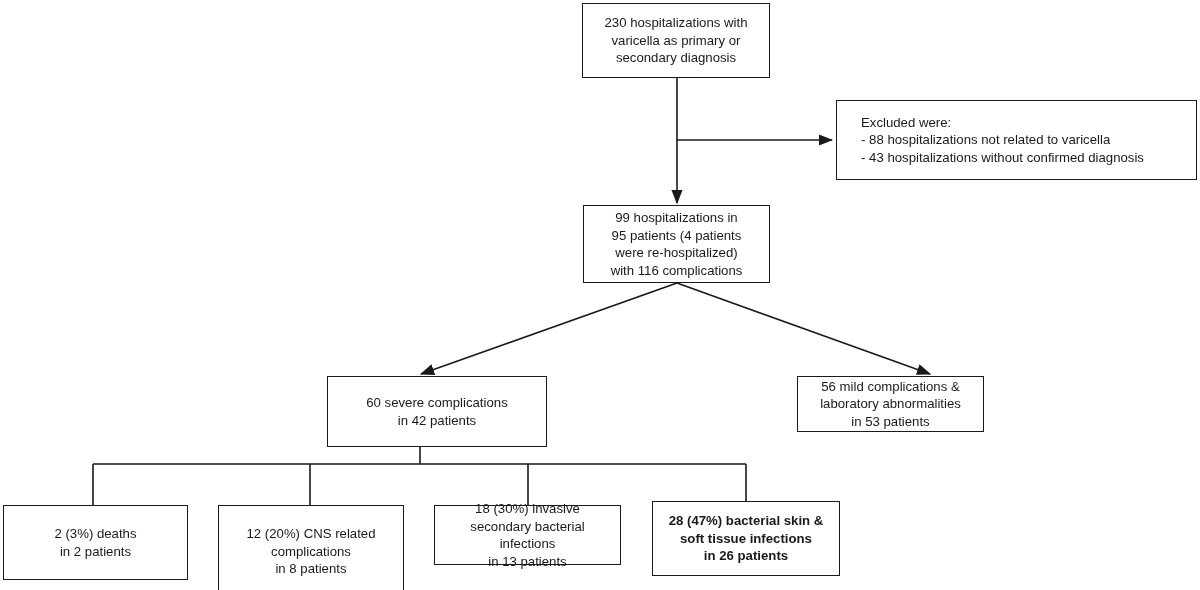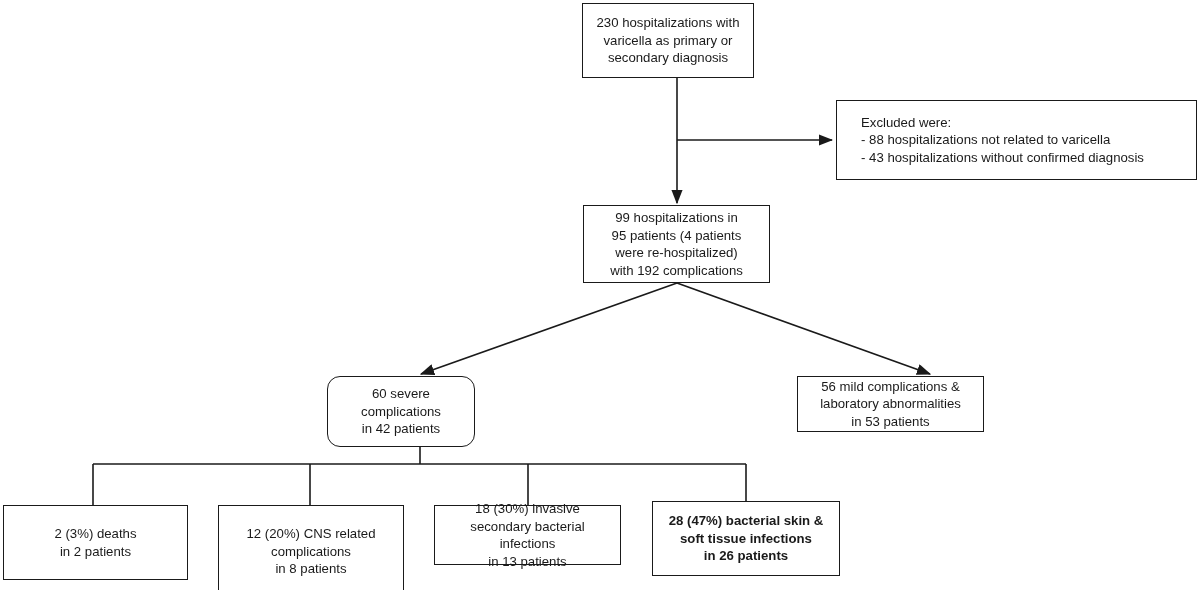--- a/index.html
+++ b/index.html
@@ -70,37 +70,37 @@
         <polyline points="677,283 930,374" fill="none" stroke="#1a1a1a" stroke-width="1.6" marker-end="url(#arrowhead)"></polyline>
         <polyline points="420,447 420,464" fill="none" stroke="#1a1a1a" stroke-width="1.6"></polyline>
         <polyline points="93,464 746,464" fill="none" stroke="#1a1a1a" stroke-width="1.6"></polyline>
         <polyline points="93,464 93,505" fill="none" stroke="#1a1a1a" stroke-width="1.6"></polyline>
         <polyline points="310,464 310,505" fill="none" stroke="#1a1a1a" stroke-width="1.6"></polyline>
         <polyline points="528,464 528,505" fill="none" stroke="#1a1a1a" stroke-width="1.6"></polyline>
         <polyline points="746,464 746,505" fill="none" stroke="#1a1a1a" stroke-width="1.6"></polyline>
       </g>
   </svg>
   <div id="node-layer">
-      <div class="node-box" style="left: 582px; top: 3px; width: 172px; height: 75px;">
+      <div class="node-box" style="left: 582px; top: 3px; width: 188px; height: 75px;">
         <div class="node-text">230 hospitalizations with
 varicella as primary or
 secondary diagnosis</div>
       </div>
       <div class="node-box align-left" style="left: 836px; top: 100px; width: 361px; height: 80px; padding-left: 24px;">
         <div class="node-text">Excluded were:
 - 88 hospitalizations not related to varicella
 - 43 hospitalizations without confirmed diagnosis</div>
       </div>
       <div class="node-box" style="left: 583px; top: 205px; width: 187px; height: 78px;">
         <div class="node-text">99 hospitalizations in
 95 patients (4 patients
 were re-hospitalized)
-with 192 complications</div>
+with 116 complications</div>
       </div>
-      <div class="node-box" style="left: 327px; top: 376px; width: 148px; height: 71px; border-radius: 13px;">
+      <div class="node-box" style="left: 327px; top: 376px; width: 220px; height: 71px;">
         <div class="node-text">60 severe complications
 in 42 patients</div>
       </div>
       <div class="node-box" style="left: 797px; top: 376px; width: 187px; height: 56px;">
         <div class="node-text">56 mild complications &amp;
 laboratory abnormalities
 in 53 patients</div>
       </div>
       <div class="node-box" style="left: 3px; top: 505px; width: 185px; height: 75px;">
         <div class="node-text">2 (3%) deaths

